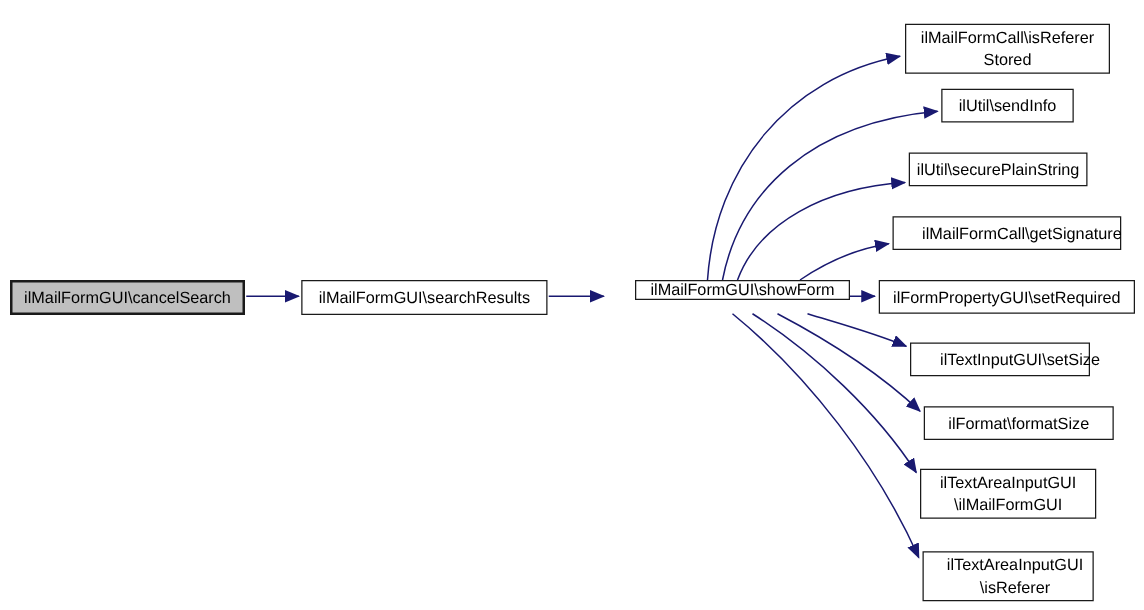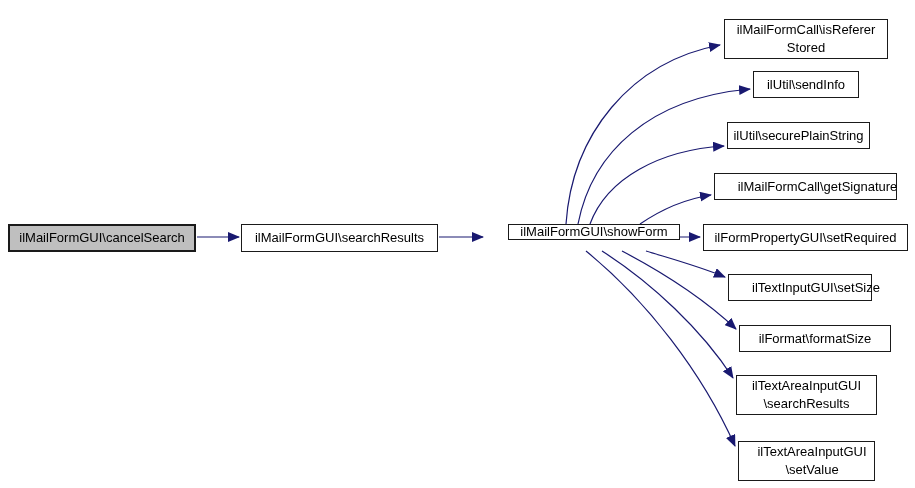--- a/index.html
+++ b/index.html
@@ -111,21 +111,21 @@
   <div class="node" style="left:728px; top:274px; width:144px; height:27px;padding-left:32px;">
     <span>ilTextInputGUI\setSize</span>
   </div>
 
   <div class="node" style="left:739px; top:325px; width:152px; height:27px;">
     <span>ilFormat\formatSize</span>
   </div>
 
   <div class="node" style="left:736px; top:375px; width:141px; height:40px;">
     <span>ilTextAreaInputGUI</span>
-    <span>\searchResults</span>
+    <span>\ilMailFormGUI</span>
   </div>
 
   <div class="node" style="left:738px; top:441px; width:137px; height:40px;padding-left:11px;">
     <span>ilTextAreaInputGUI</span>
-    <span>\setValue</span>
+    <span>\isReferer</span>
   </div>
 
 </div>
 
 </body></html>

